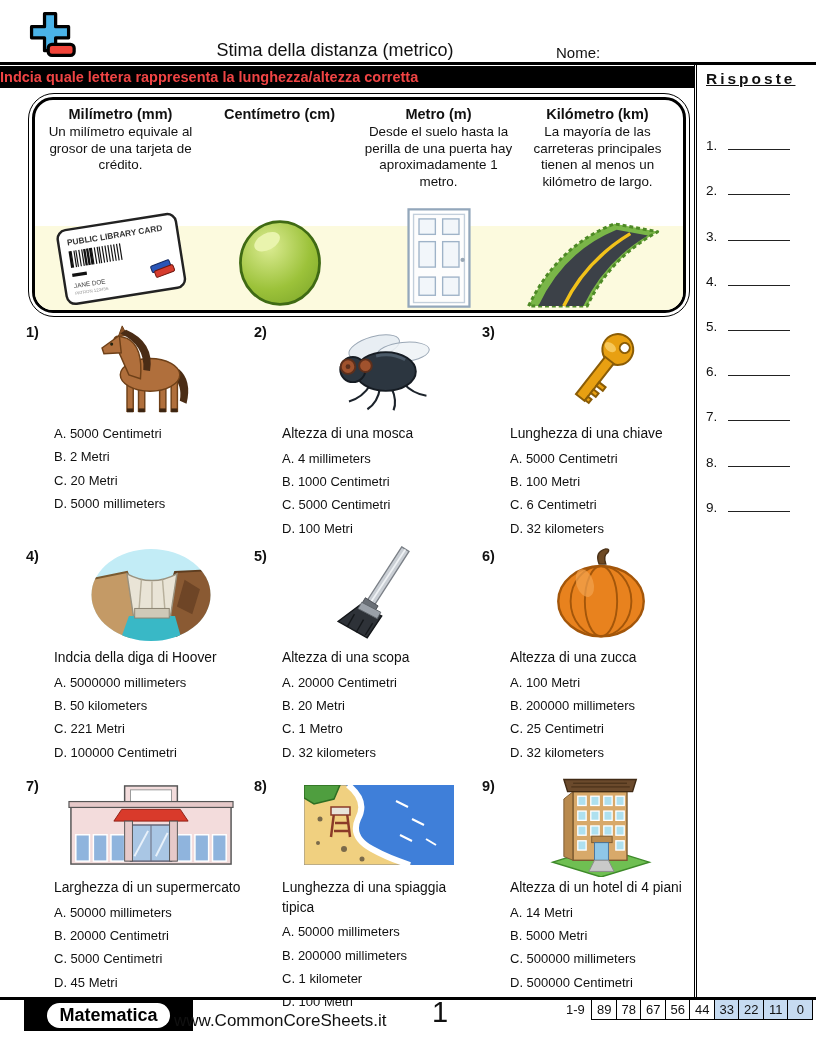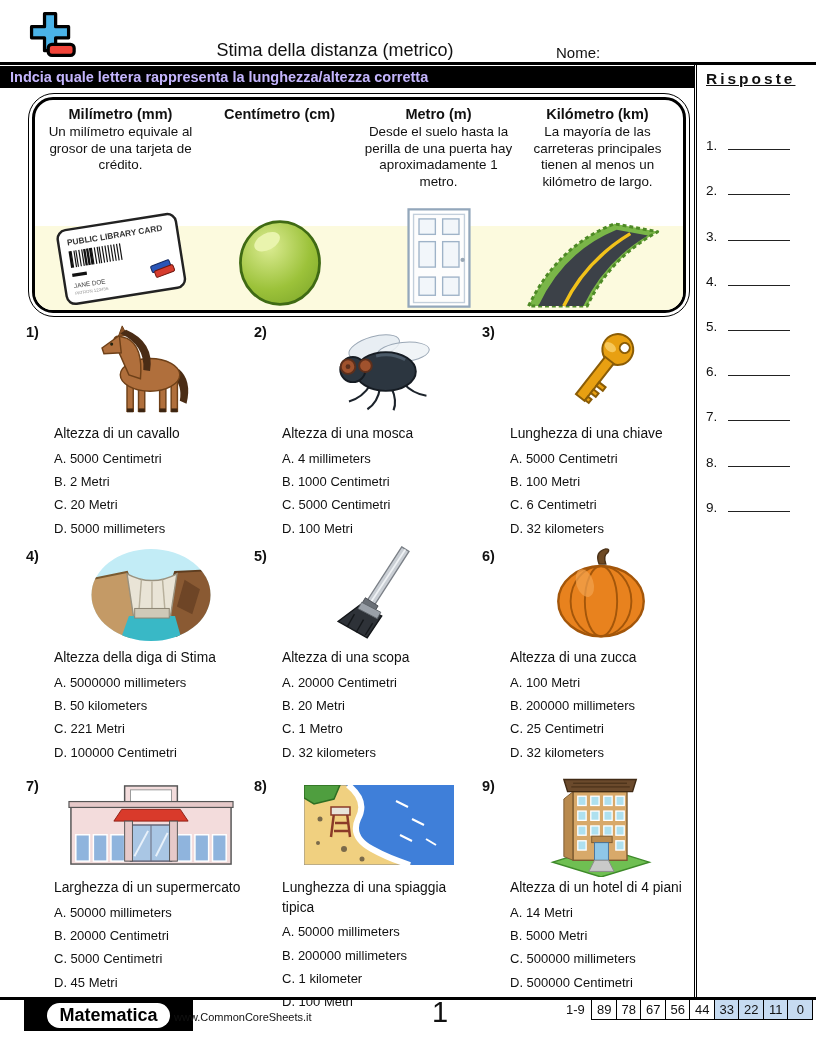--- a/index.html
+++ b/index.html
@@ -5,22 +5,22 @@
   html,body{margin:0;padding:0;}
   body{width:816px;height:1056px;position:relative;background:#fff;
        font-family:"Liberation Sans",sans-serif;color:#111;overflow:hidden;}
   
   .logo{position:absolute;left:22px;top:10px;}
   .page-title{position:absolute;left:150px;top:40px;width:370px;text-align:center;
        font-size:18px;font-weight:500;}
   .name-label{position:absolute;left:556px;top:44px;font-size:15px;font-weight:500;}
   .header-rule{position:absolute;left:0;top:62px;width:816px;height:3px;background:#000;}
   
-  .instr{position:absolute;left:0;top:66px;width:694px;height:22px;background:#000;color:#c4b5fd;
-       font-size:14.5px;font-weight:bold;line-height:22px;padding-left:10px;box-sizing:border-box;}
+  .instr{position:absolute;left:0;top:66px;width:694px;height:22px;background:#000;color:#ef4444;
+       font-size:14.5px;font-weight:bold;line-height:22px;padding-left:0;box-sizing:border-box;}
   
   .refbox{position:absolute;left:28px;top:93px;width:660px;height:222px;
        border:1.5px solid #000;border-radius:26px;}
   .refbox-inner{position:absolute;left:3px;top:3px;right:3px;bottom:3px;
        border:3px solid #000;border-radius:21px;overflow:hidden;background:#fff;}
   .ref-yellow{position:absolute;left:0;right:0;bottom:0;height:84px;background:#fcfade;}
   .ref-cols{position:relative;display:grid;grid-template-columns:1fr 1fr 1fr 1fr;
        height:100%;padding:4px 6px 2px 6px;box-sizing:border-box;}
   .ref-col{display:flex;flex-direction:column;align-items:center;padding:0 4px;}
   .ref-title{font-size:14.5px;font-weight:bold;text-align:center;margin:2px 0 2px 0;}
@@ -43,21 +43,21 @@
   .ans-title{font-size:15.5px;font-weight:bold;letter-spacing:3px;text-decoration:underline;}
   .ans-list{margin-top:20px;}
   .ans-row{height:45.2px;display:flex;align-items:flex-end;}
   .ans-num{font-size:13.5px;width:18px;}
   .ans-line{width:62px;border-bottom:1.5px solid #222;margin-bottom:3px;margin-left:4px;}
   
   .footer-rule{position:absolute;left:0;top:997px;width:816px;height:2.5px;background:#000;}
   .brand-box{position:absolute;left:24px;top:999px;width:169px;height:32px;background:#000;
        display:flex;align-items:center;justify-content:center;}
   .brand-pill{background:#fff;border-radius:15px;padding:2px 12px;font-size:18px;font-weight:bold;color:#000;}
-  .site-url{position:absolute;left:174px;top:1011px;font-size:11px;}
+  .site-url{position:absolute;left:174px;top:1011px;font-size:17px;}
   .page-num{position:absolute;left:400px;top:996px;width:80px;text-align:center;font-size:29px;}
   .score-wrap{position:absolute;left:566px;top:999px;display:flex;align-items:center;}
   .score-label{font-size:13px;margin-right:8px;}
   .score-cells{display:flex;}
   .score-cell{width:24px;height:19px;border:1.5px solid #000;margin-left:-1.5px;
        font-size:13px;display:flex;align-items:center;justify-content:center;background:#fff;}
   .score-cell.blue{background:#c6dbf1;text-align:right;}
 </style>
 </head>
 <body>
@@ -190,21 +190,20 @@
    <path d="M33 11 q26 12 24 38 l7 1 q5 -30 -25 -43 z" fill="#4a2c15"></path>
    <g fill="#3c2410">
               <rect x="40" y="89" width="6.5" height="4"></rect>
               <rect x="52" y="89" width="6.5" height="4"></rect>
      <rect x="74" y="89" width="6.5" height="4"></rect>
               <rect x="86" y="89" width="6.5" height="4"></rect>
             </g>
    <circle cx="24" cy="22" r="1.6" fill="#221"></circle>
           </svg>
         </div>
-      <div class="qprompt">Altezza di un cavallo</div>
       <div class="qchoices">
           <div class="qchoice">A. 5000 Centimetri</div>
           <div class="qchoice">B. 2 Metri</div>
           <div class="qchoice">C. 20 Metri</div>
           <div class="qchoice">D. 5000 millimeters</div>
         </div>
     </div>
   </div>
 
   <div class="qcard">
@@ -283,21 +282,21 @@
      <g stroke="#b8b09c" stroke-width="1.5">
                 <line x1="55" y1="34" x2="52" y2="72"></line>
                 <line x1="66" y1="36" x2="66" y2="76"></line>
                 <line x1="77" y1="34" x2="80" y2="72"></line>
               </g>
      <polygon points="42,72 90,72 98,100 32,100" fill="#39b8c6"></polygon>
      <rect x="48" y="64" width="36" height="10" fill="#cfc9b8" stroke="#8a8270"></rect>
             </g>
           </svg>
         </div>
-      <div class="qprompt">Altezza della diga di Stima</div>
+      <div class="qprompt">Indcia della diga di Hoover</div>
       <div class="qchoices">
           <div class="qchoice">A. 5000000 millimeters</div>
           <div class="qchoice">B. 50 kilometers</div>
           <div class="qchoice">C. 221 Metri</div>
           <div class="qchoice">D. 100000 Centimetri</div>
         </div>
     </div>
   </div>
 
   <div class="qcard">

